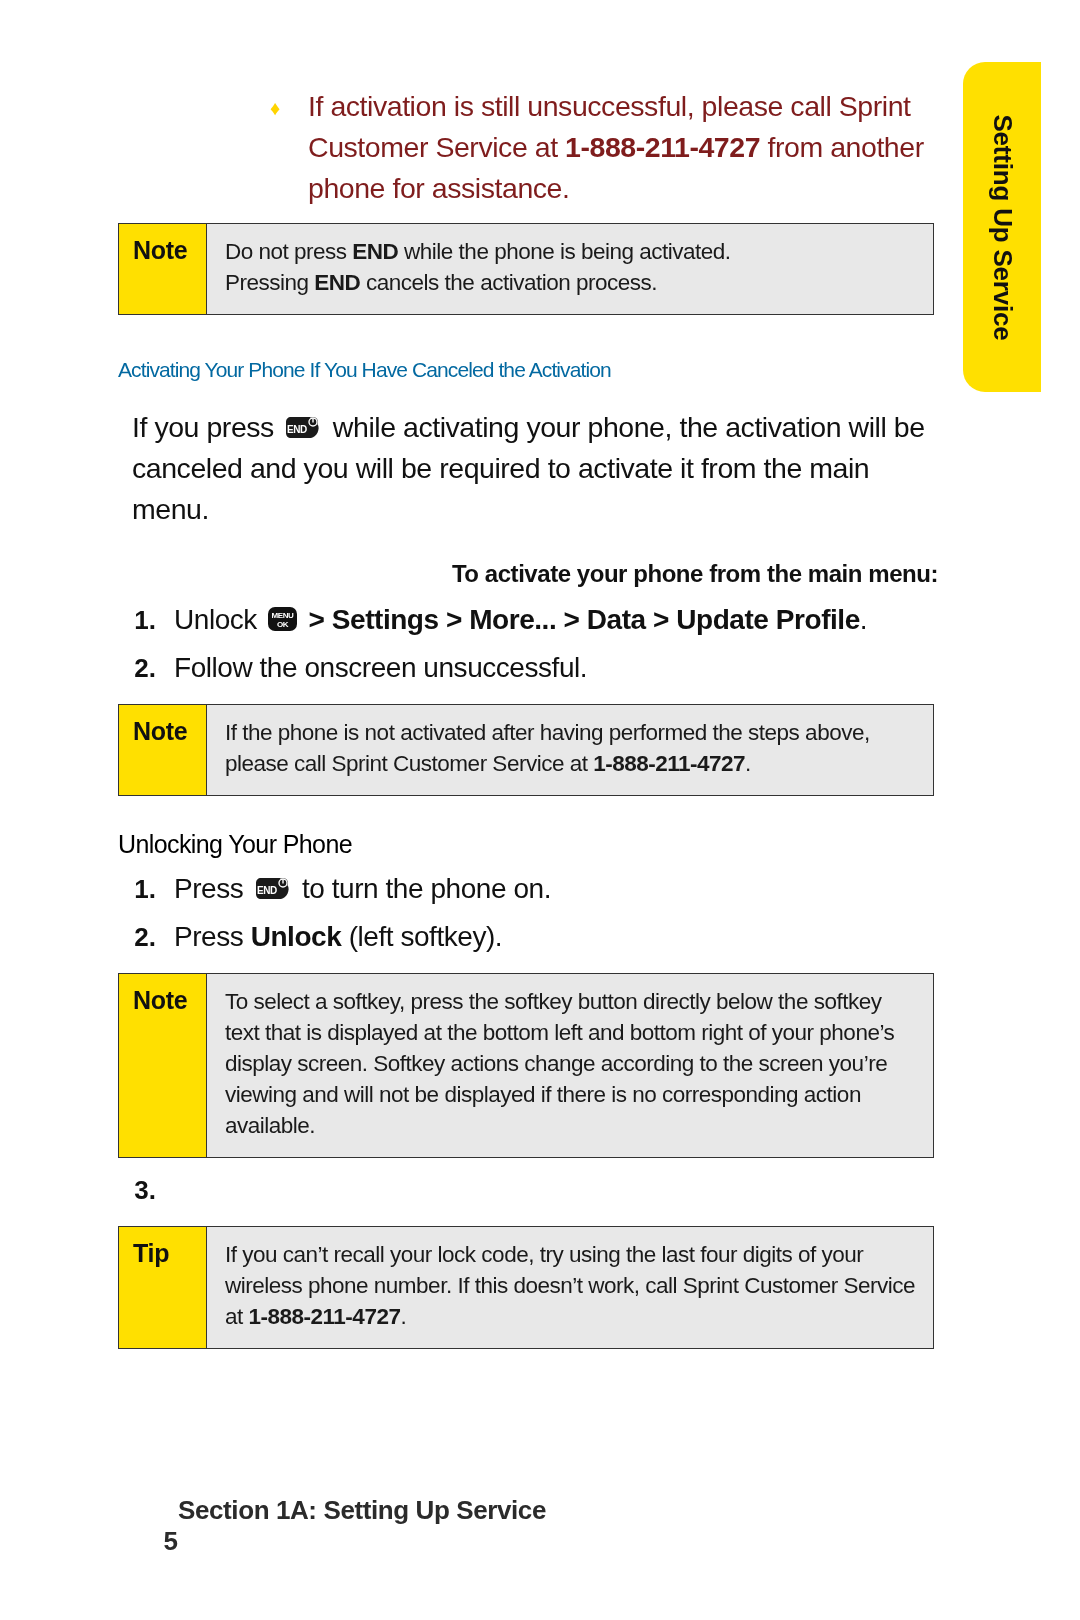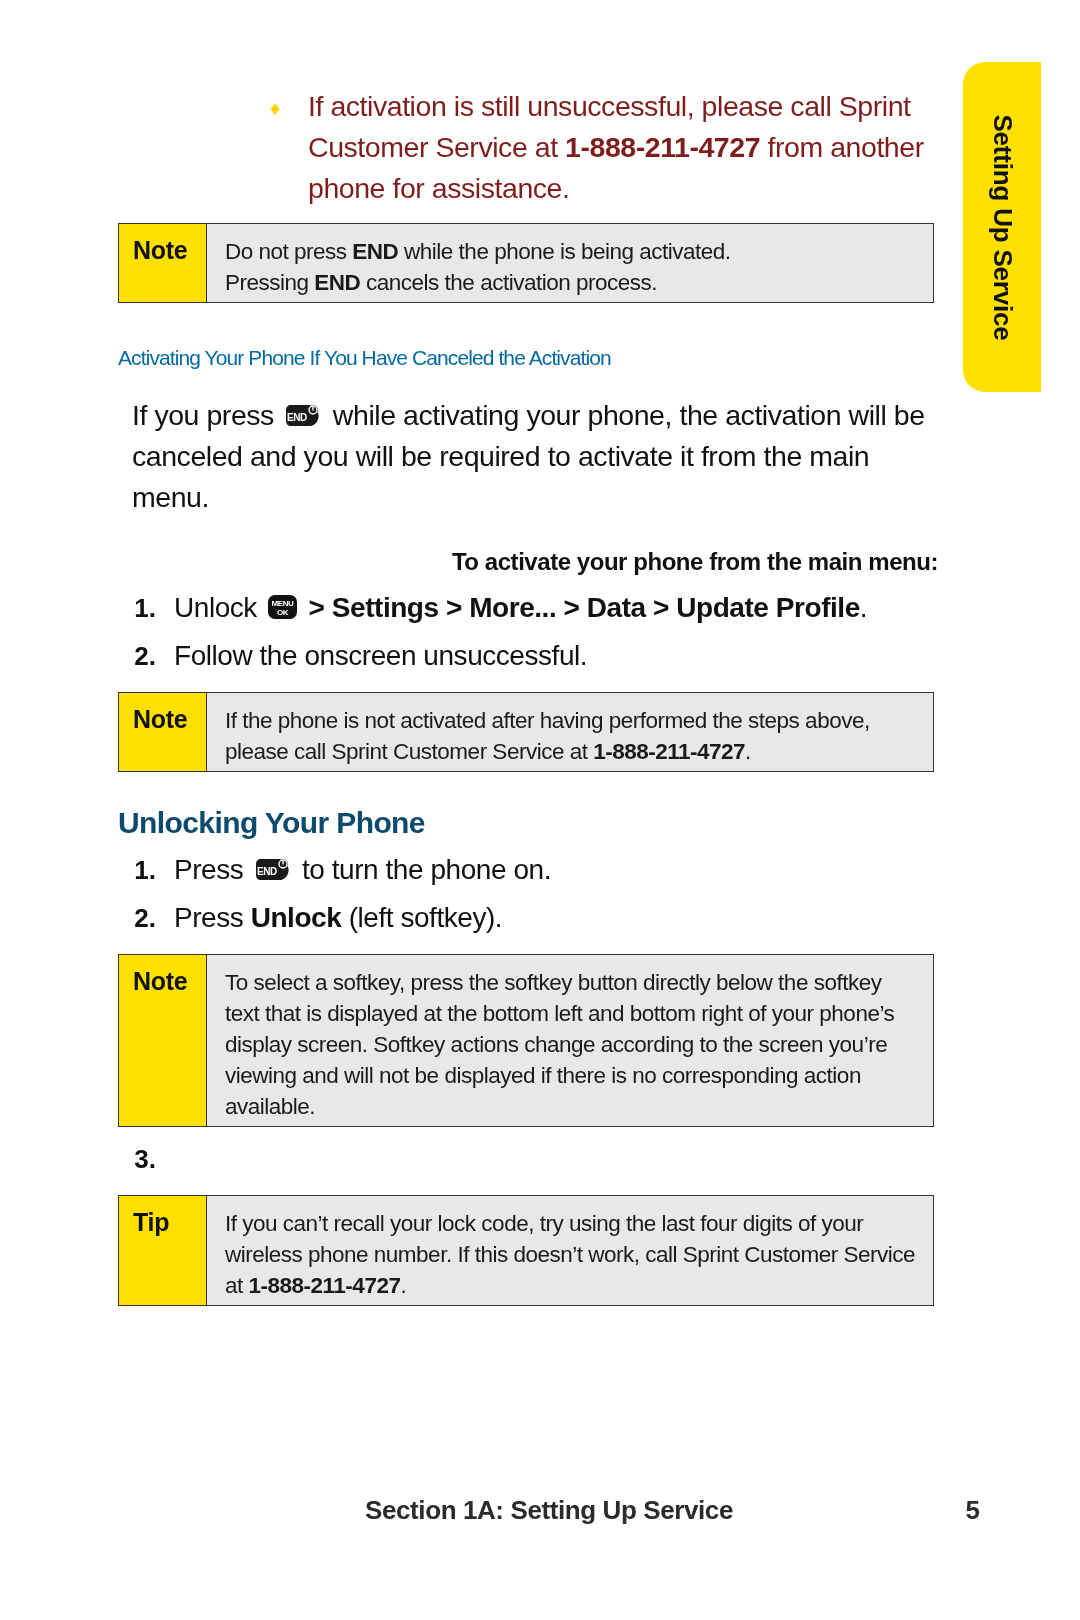--- a/index.html
+++ b/index.html
@@ -78,40 +78,40 @@
     width: 88px;
     flex: none;
     border-right: 1px solid #333;
     padding: 12px 0 10px 14px;
     font-size: 25px;
     font-weight: bold;
     color: #111;
     letter-spacing: -0.3px;
   }
   .callout-body {
-    padding: 12px 14px 4px 18px;
+    padding: 12px 14px 16px 18px;
     font-size: 22.5px;
     line-height: 31px;
     color: #1a1a1a;
     letter-spacing: -0.5px;
   }
 
   
   h1.section-heading {
     font-size: 21px;
     font-weight: normal;
     color: #0369a1;
     letter-spacing: -0.9px;
     margin: 36px 0 18px 0;
     line-height: 38px;
   }
   h2.sub-heading {
-    font-size: 30px;
-    font-weight: bold;
-    color: #0c4a6e;
+    font-size: 25px;
+    font-weight: normal;
+    color: #000000;
     letter-spacing: -0.6px;
     margin: 34px 0 8px 0;
   }
 
   
   .para {
     font-size: 28.5px;
     line-height: 41px;
     color: #111;
     letter-spacing: -0.45px;
@@ -161,20 +161,21 @@
   .key-end { width: 38px; height: 26px; }
   .key-menu { width: 31px; height: 28px; }
 
   
   .footer {
     position: absolute;
     left: 118px; top: 1495px;
     width: 862px;
     display: flex;
     align-items: baseline;
+    flex-direction: column;
   }
   .footer-title {
     flex: 1;
     text-align: center;
     font-size: 26px;
     font-weight: bold;
     color: #2b2b2b;
     letter-spacing: -0.4px;
     padding-left: 60px;
   }

